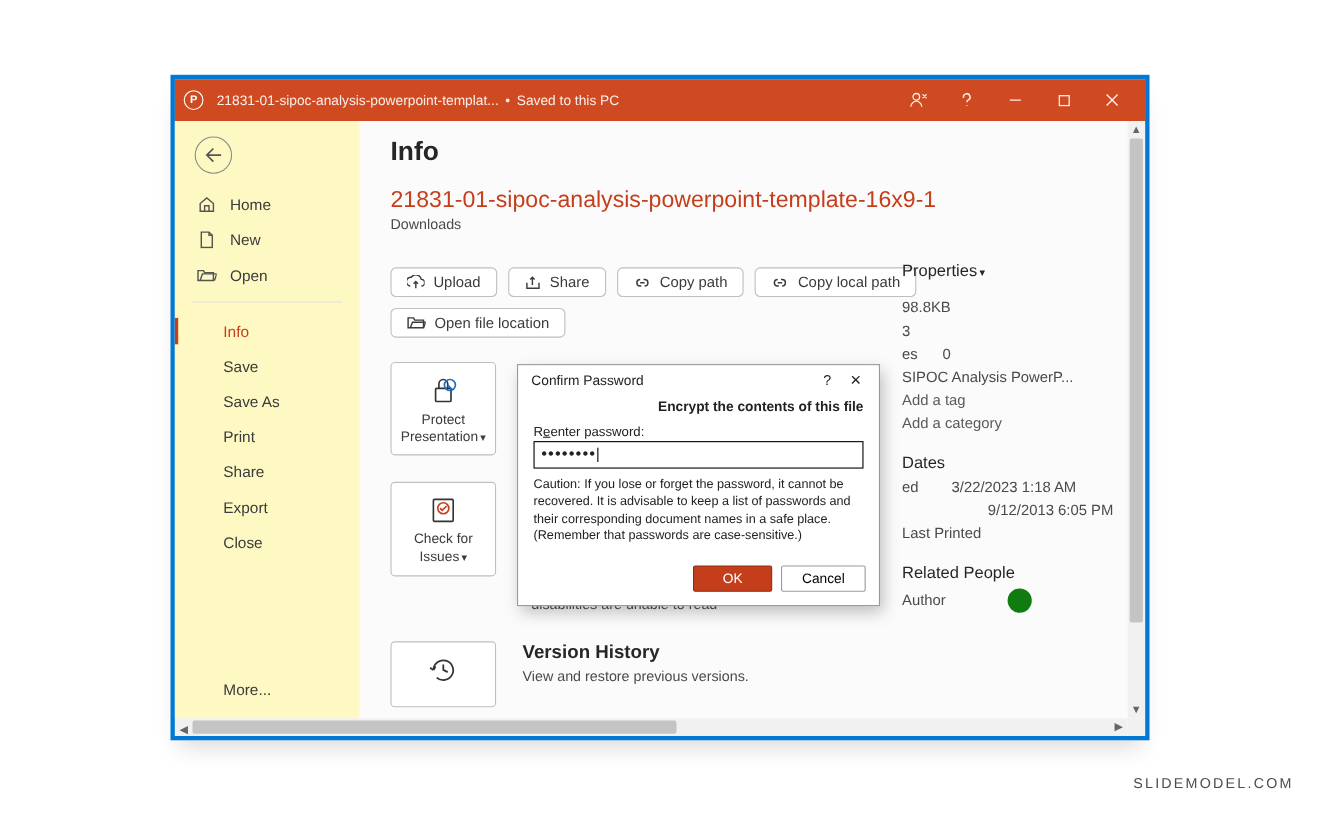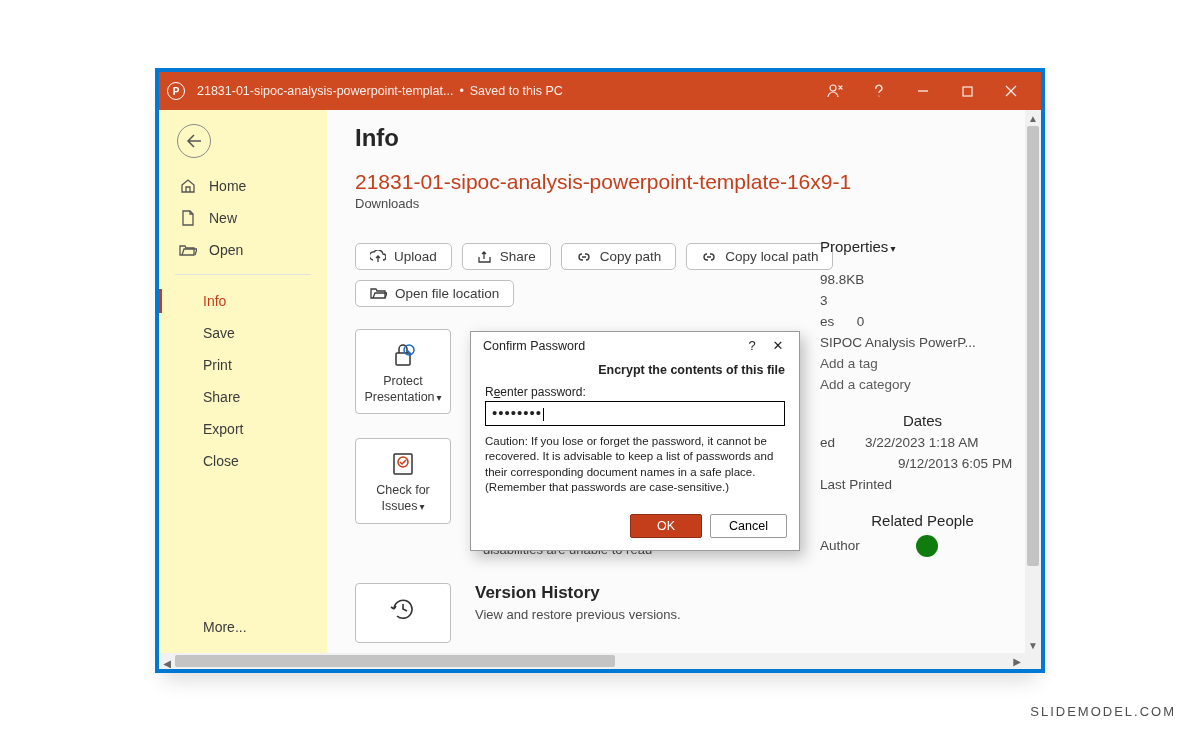--- a/index.html
+++ b/index.html
@@ -81,21 +81,21 @@
 
   
   .props {
     position:absolute; right:0; top:128px; width:205px;
     font-size:13.5px; color:#3b3b3b;
   }
   .props-h { font-size:15px; color:#262626; margin-bottom:17px; }
   .props-h .tiny-chev { font-size:10px; margin-left:2px; }
   .prop-line { margin:6px 0; color:#4a4a4a; }
   .prop-link { color:#5a5a5a; }
-  .props-h2 { font-size:15px; color:#262626; margin-top:20px; margin-bottom:6px;text-align:center; }
+  .props-h2 { font-size:15px; color:#262626; margin-top:20px; margin-bottom:6px; }
   .avatar { width:22px; height:22px; border-radius:50%; background:#107c10; display:inline-block; vertical-align:middle; margin-right:6px; }
 
   .below-text { font-size:13px; color:#4a4a4a; margin-left:128px; margin-top:-6px; margin-bottom:26px; }
 
   
   .vscroll {
     position:absolute; right:0; top:38px; bottom:16px; width:16px; background:#f1f1f1;
   }
   .vscroll .varrow { height:16px; display:flex; align-items:center; justify-content:center; color:#666; font-size:10px;}
   .vscroll .vthumb { position:absolute; left:2px; right:2px; top:16px; height:440px; background:#c4c4c4; border-radius:2px;}
@@ -220,20 +220,23 @@
         <span>Open</span>
       </div>
       <div class="nav-divider"></div>
       <div class="nav-item noicon selected">
           <span>Info</span>
         </div>
       <div class="nav-item noicon">
           <span>Save</span>
         </div>
       <div class="nav-item noicon">
+          <span>Save As</span>
+        </div>
+      <div class="nav-item noicon">
           <span>Print</span>
         </div>
       <div class="nav-item noicon">
           <span>Share</span>
         </div>
       <div class="nav-item noicon">
           <span>Export</span>
         </div>
       <div class="nav-item noicon">
           <span>Close</span>

